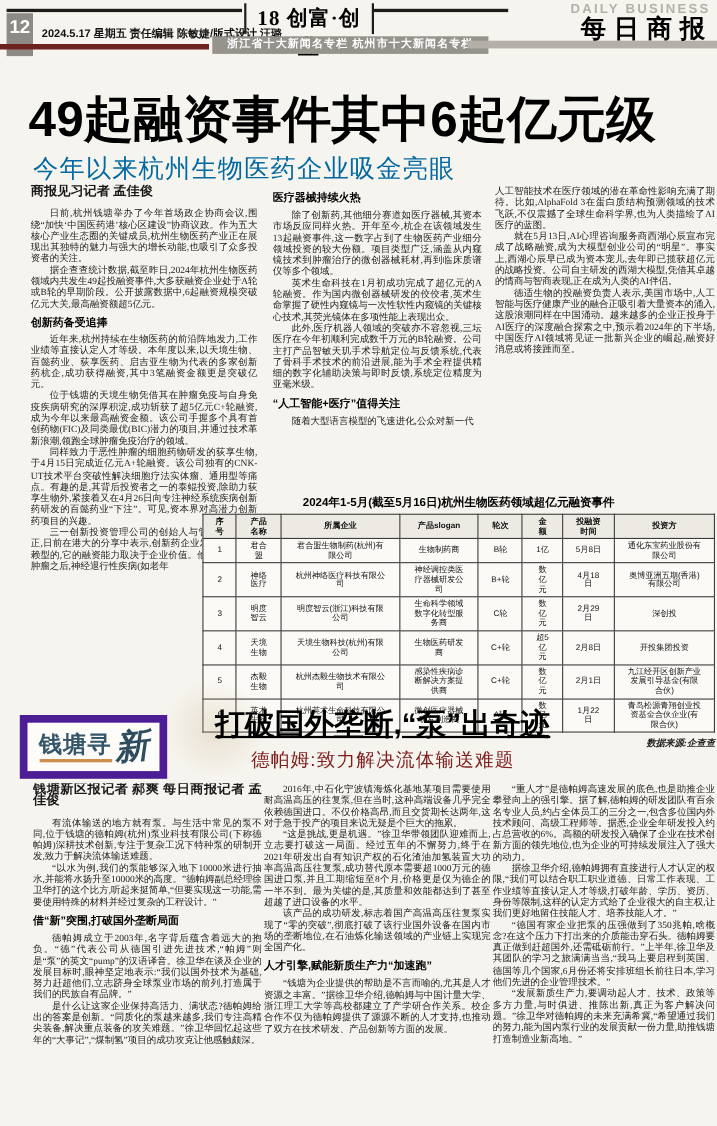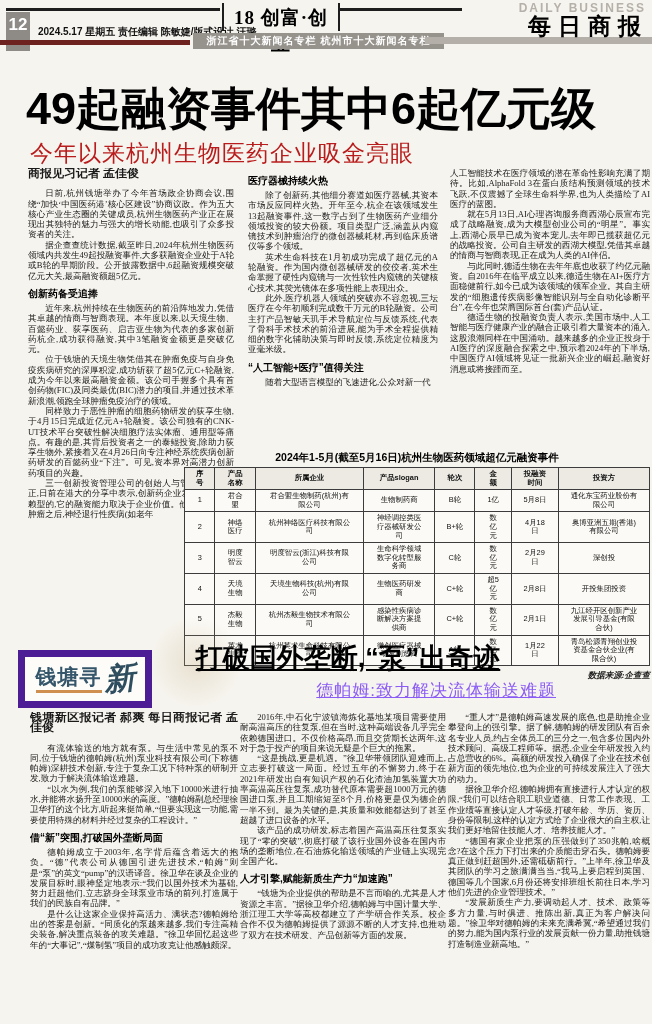--- a/index.html
+++ b/index.html
@@ -36,21 +36,21 @@
     position:absolute;right:4px;top:15px;
     font:bold 23px/24px "Liberation Serif",serif;color:#000;letter-spacing:7px;
   }
   
   .headline{
     position:absolute;left:26px;top:84px;width:604px;
     font:900 45px/50px "Liberation Sans","DejaVu Sans",sans-serif;color:#000;letter-spacing:0px;
   }
   .subhead{
     position:absolute;left:30px;top:140px;width:600px;
-    font:500 23px/26px "Liberation Sans",sans-serif;color:#b91c1c;letter-spacing:1px;
+    font:500 23px/26px "Liberation Sans",sans-serif;color:#0369a1;letter-spacing:1px;
   }
   .col{
     position:absolute;overflow:hidden;text-align:justify;
     font-size:8.6px;line-height:10.3px;color:#1a1a1a;
   }
   .col .para{margin:0;text-indent:2em;}
   .col .para.no-indent{text-indent:0;}
   .col .byline{font-weight:bold;text-indent:0;margin:0 0 10px 0;font-size:12px;}
   .col .sec-head{
     font:bold 10px/13px "Liberation Sans",sans-serif;color:#000;
@@ -80,22 +80,22 @@
     border:7px solid #4c1d95;background:#fdfcf8;
     display:flex;align-items:center;justify-content:center;
   }
   .logo-main{font:bold 21px/24px "Liberation Serif",serif;color:#35566a;letter-spacing:1px;border-bottom:3px solid #cf8f4e;padding-bottom:1px;}
   .logo-xin{font:bold italic 31px/30px "Liberation Serif",serif;color:#2e4d5e;margin-left:2px;transform:rotate(-6deg);display:inline-block;}
   .feat-headline{
     position:absolute;left:140px;top:642px;width:416px;text-align:center;
     font:900 27px/32px "Liberation Sans",sans-serif;color:#000;text-decoration:underline;
   }
   .feat-subhead{
-    position:absolute;left:140px;top:680px;width:416px;text-align:right;
-    font:500 17px/22px "Liberation Sans",sans-serif;color:#8b5cf6;letter-spacing:1px;text-decoration:underline;
+    position:absolute;left:140px;top:680px;width:416px;text-align:center;
+    font:500 17px/22px "Liberation Sans",sans-serif;color:#7f1d1d;letter-spacing:1px;
   }
   #f-col1{left:30px;top:712px;width:208px;height:302px;}
   #f-col2{left:240px;top:712px;width:206px;height:302px;}
   #f-col3{left:448px;top:712px;width:202px;height:302px;}
 </style>
 </head>
 <body>
 
 <div class="rule" style="left:6px;top:8px;width:214px;height:3px;"></div>
 <div class="rule" style="left:340px;top:8px;width:122px;height:3px;"></div>
@@ -112,37 +112,36 @@
 <div class="masthead-cn">每日商报</div>
 
 <div class="headline">49起融资事件其中6起亿元级</div>
 <div class="subhead">今年以来杭州生物医药企业吸金亮眼</div>
 
 <div id="m-col1" class="col">
     <div class="byline">商报见习记者 孟佳俊</div>
     <div class="para">日前,杭州钱塘举办了今年首场政企协商会议,围绕“加快‘中国医药港’核心区建设”协商议政。作为五大核心产业生态圈的关键成员,杭州生物医药产业正在展现出其独特的魅力与强大的增长动能,也吸引了众多投资者的关注。</div>
     <div class="para">据企查查统计数据,截至昨日,2024年杭州生物医药领域内共发生49起投融资事件,大多获融资企业处于A轮或B轮的早期阶段。公开披露数据中,6起融资规模突破亿元大关,最高融资额超5亿元。</div>
     <div class="sec-head">创新药备受追捧</div>
-    <div class="para">近年来,杭州持续在生物医药的前沿阵地发力,凭借其卓越的情商与智商表现。本年度以来,以天境生物、百懿药业、荻享医药、启吉亚生物为代表的多家创新药杭企,成功获得融资,其中3笔融资金额更是突破亿元。</div>
+    <div class="para">近年来,杭州持续在生物医药的前沿阵地发力,工作业绩等直接认定人才等级。本年度以来,以天境生物、百懿药业、荻享医药、启吉亚生物为代表的多家创新药杭企,成功获得融资,其中3笔融资金额更是突破亿元。</div>
     <div class="para">位于钱塘的天境生物凭借其在肿瘤免疫与自身免疫疾病研究的深厚积淀,成功斩获了超5亿元C+轮融资,成为今年以来最高融资金额。该公司手握多个具有首创药物(FIC)及同类最优(BIC)潜力的项目,并通过技术革新浪潮,领跑全球肿瘤免疫治疗的领域。</div>
     <div class="para">同样致力于恶性肿瘤的细胞药物研发的荻享生物,于4月15日完成近亿元A+轮融资。该公司独有的CNK-UT技术平台突破性解决细胞疗法实体瘤、通用型等痛点。有趣的是,其背后投资者之一的泰鲲投资,除助力荻享生物外,紧接着又在4月26日向专注神经系统疾病创新药研发的百懿药业“下注”。可见,资本界对高潜力创新药项目的兴趣。</div>
     <div class="para">三一创新投资管理公司的创始人与管理合伙人尹正,日前在港大的分享中表示,创新药企业发展是资本依赖型的,它的融资能力取决于企业价值。他预测认为,在肿瘤之后,神经退行性疾病(如老年</div>
   </div>
 <div id="m-col2" class="col">
     <div class="sec-head">医疗器械持续火热</div>
     <div class="para">除了创新药,其他细分赛道如医疗器械,其资本市场反应同样火热。开年至今,杭企在该领域发生13起融资事件,这一数字占到了生物医药产业细分领域投资的较大份额。项目类型广泛,涵盖从内窥镜技术到肿瘤治疗的微创器械耗材,再到临床质谱仪等多个领域。</div>
     <div class="para">英术生命科技在1月初成功完成了超亿元的A轮融资。作为国内微创器械研发的佼佼者,英术生命掌握了硬性内窥镜与一次性软性内窥镜的关键核心技术,其荧光镜体在多项性能上表现出众。</div>
     <div class="para">此外,医疗机器人领域的突破亦不容忽视,三坛医疗在今年初顺利完成数千万元的B轮融资。公司主打产品智敏天玑手术导航定位与反馈系统,代表了骨科手术技术的前沿进展,能为手术全程提供精细的数字化辅助决策与即时反馈,系统定位精度为亚毫米级。</div>
     <div class="sec-head">“人工智能+医疗”值得关注</div>
     <div class="para">随着大型语言模型的飞速进化,公众对新一代</div>
   </div>
 <div id="m-col3" class="col">
     <div class="para no-indent">人工智能技术在医疗领域的潜在革命性影响充满了期待。比如,AlphaFold 3在蛋白质结构预测领域的技术飞跃,不仅震撼了全球生命科学界,也为人类描绘了AI医疗的蓝图。</div>
     <div class="para">就在5月13日,AI心理咨询服务商西湖心辰宣布完成了战略融资,成为大模型创业公司的“明星”。事实上,西湖心辰早已成为资本宠儿,去年即已揽获超亿元的战略投资。公司自主研发的西湖大模型,凭借其卓越的情商与智商表现,正在成为人类的AI伴侣。</div>
-    <div class="para">与此同时,德适生物在去年年底也收获了约亿元融资。自2016年在临平成立以来,德适生物在AI+医疗方面稳健前行,如今已成为该领域的领军企业。其自主研发的“细胞遗传疾病影像智能识别与全自动化诊断平台”,在今年也荣膺国际首台(套)产品认证。</div>
     <div class="para">德适生物的投融资负责人表示,美国市场中,人工智能与医疗健康产业的融合正吸引着大量资本的涌入,这股浪潮同样在中国涌动。越来越多的企业正投身于AI医疗的深度融合探索之中,预示着2024年的下半场,中国医疗AI领域将见证一批新兴企业的崛起,融资好消息或将接踵而至。</div>
   </div>
 
 <div class="tbl-wrap">
   <div class="tbl-title">2024年1-5月(截至5月16日)杭州生物医药领域超亿元融资事件</div>
   <div>
       <table class="fund">
         <colgroup>
           <col style="width: 4.5%;">
           <col style="width: 9%;">

